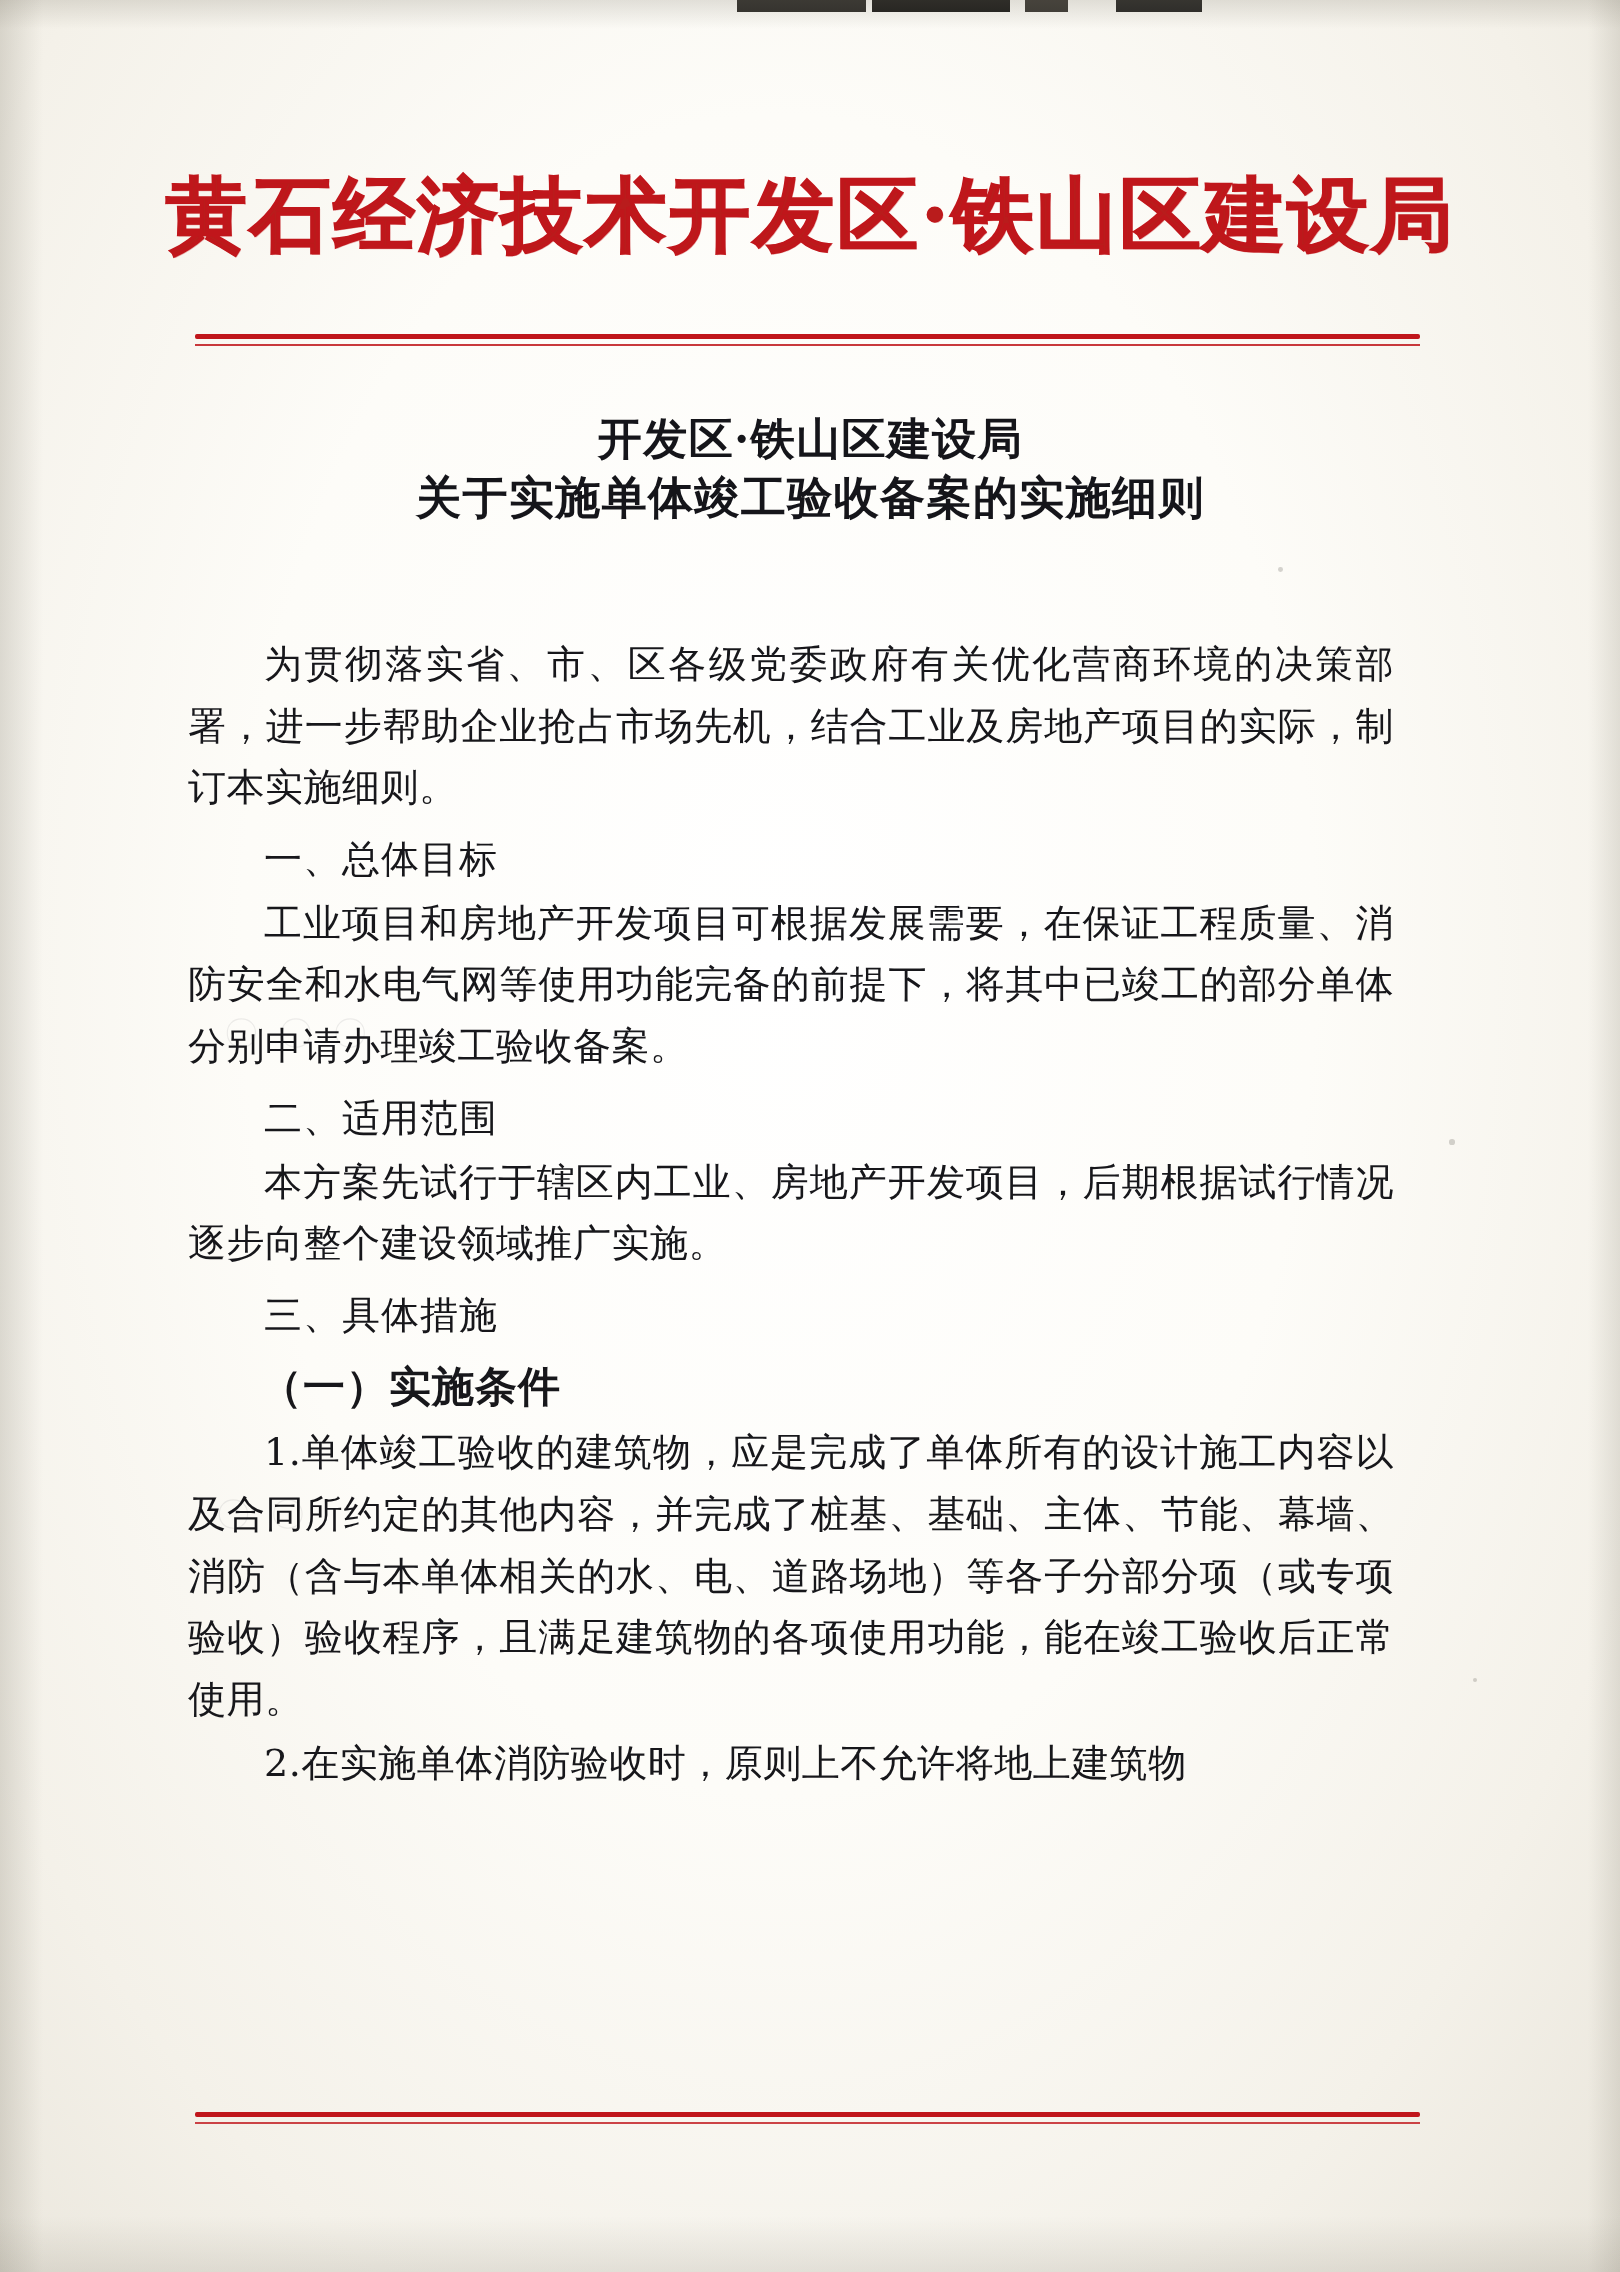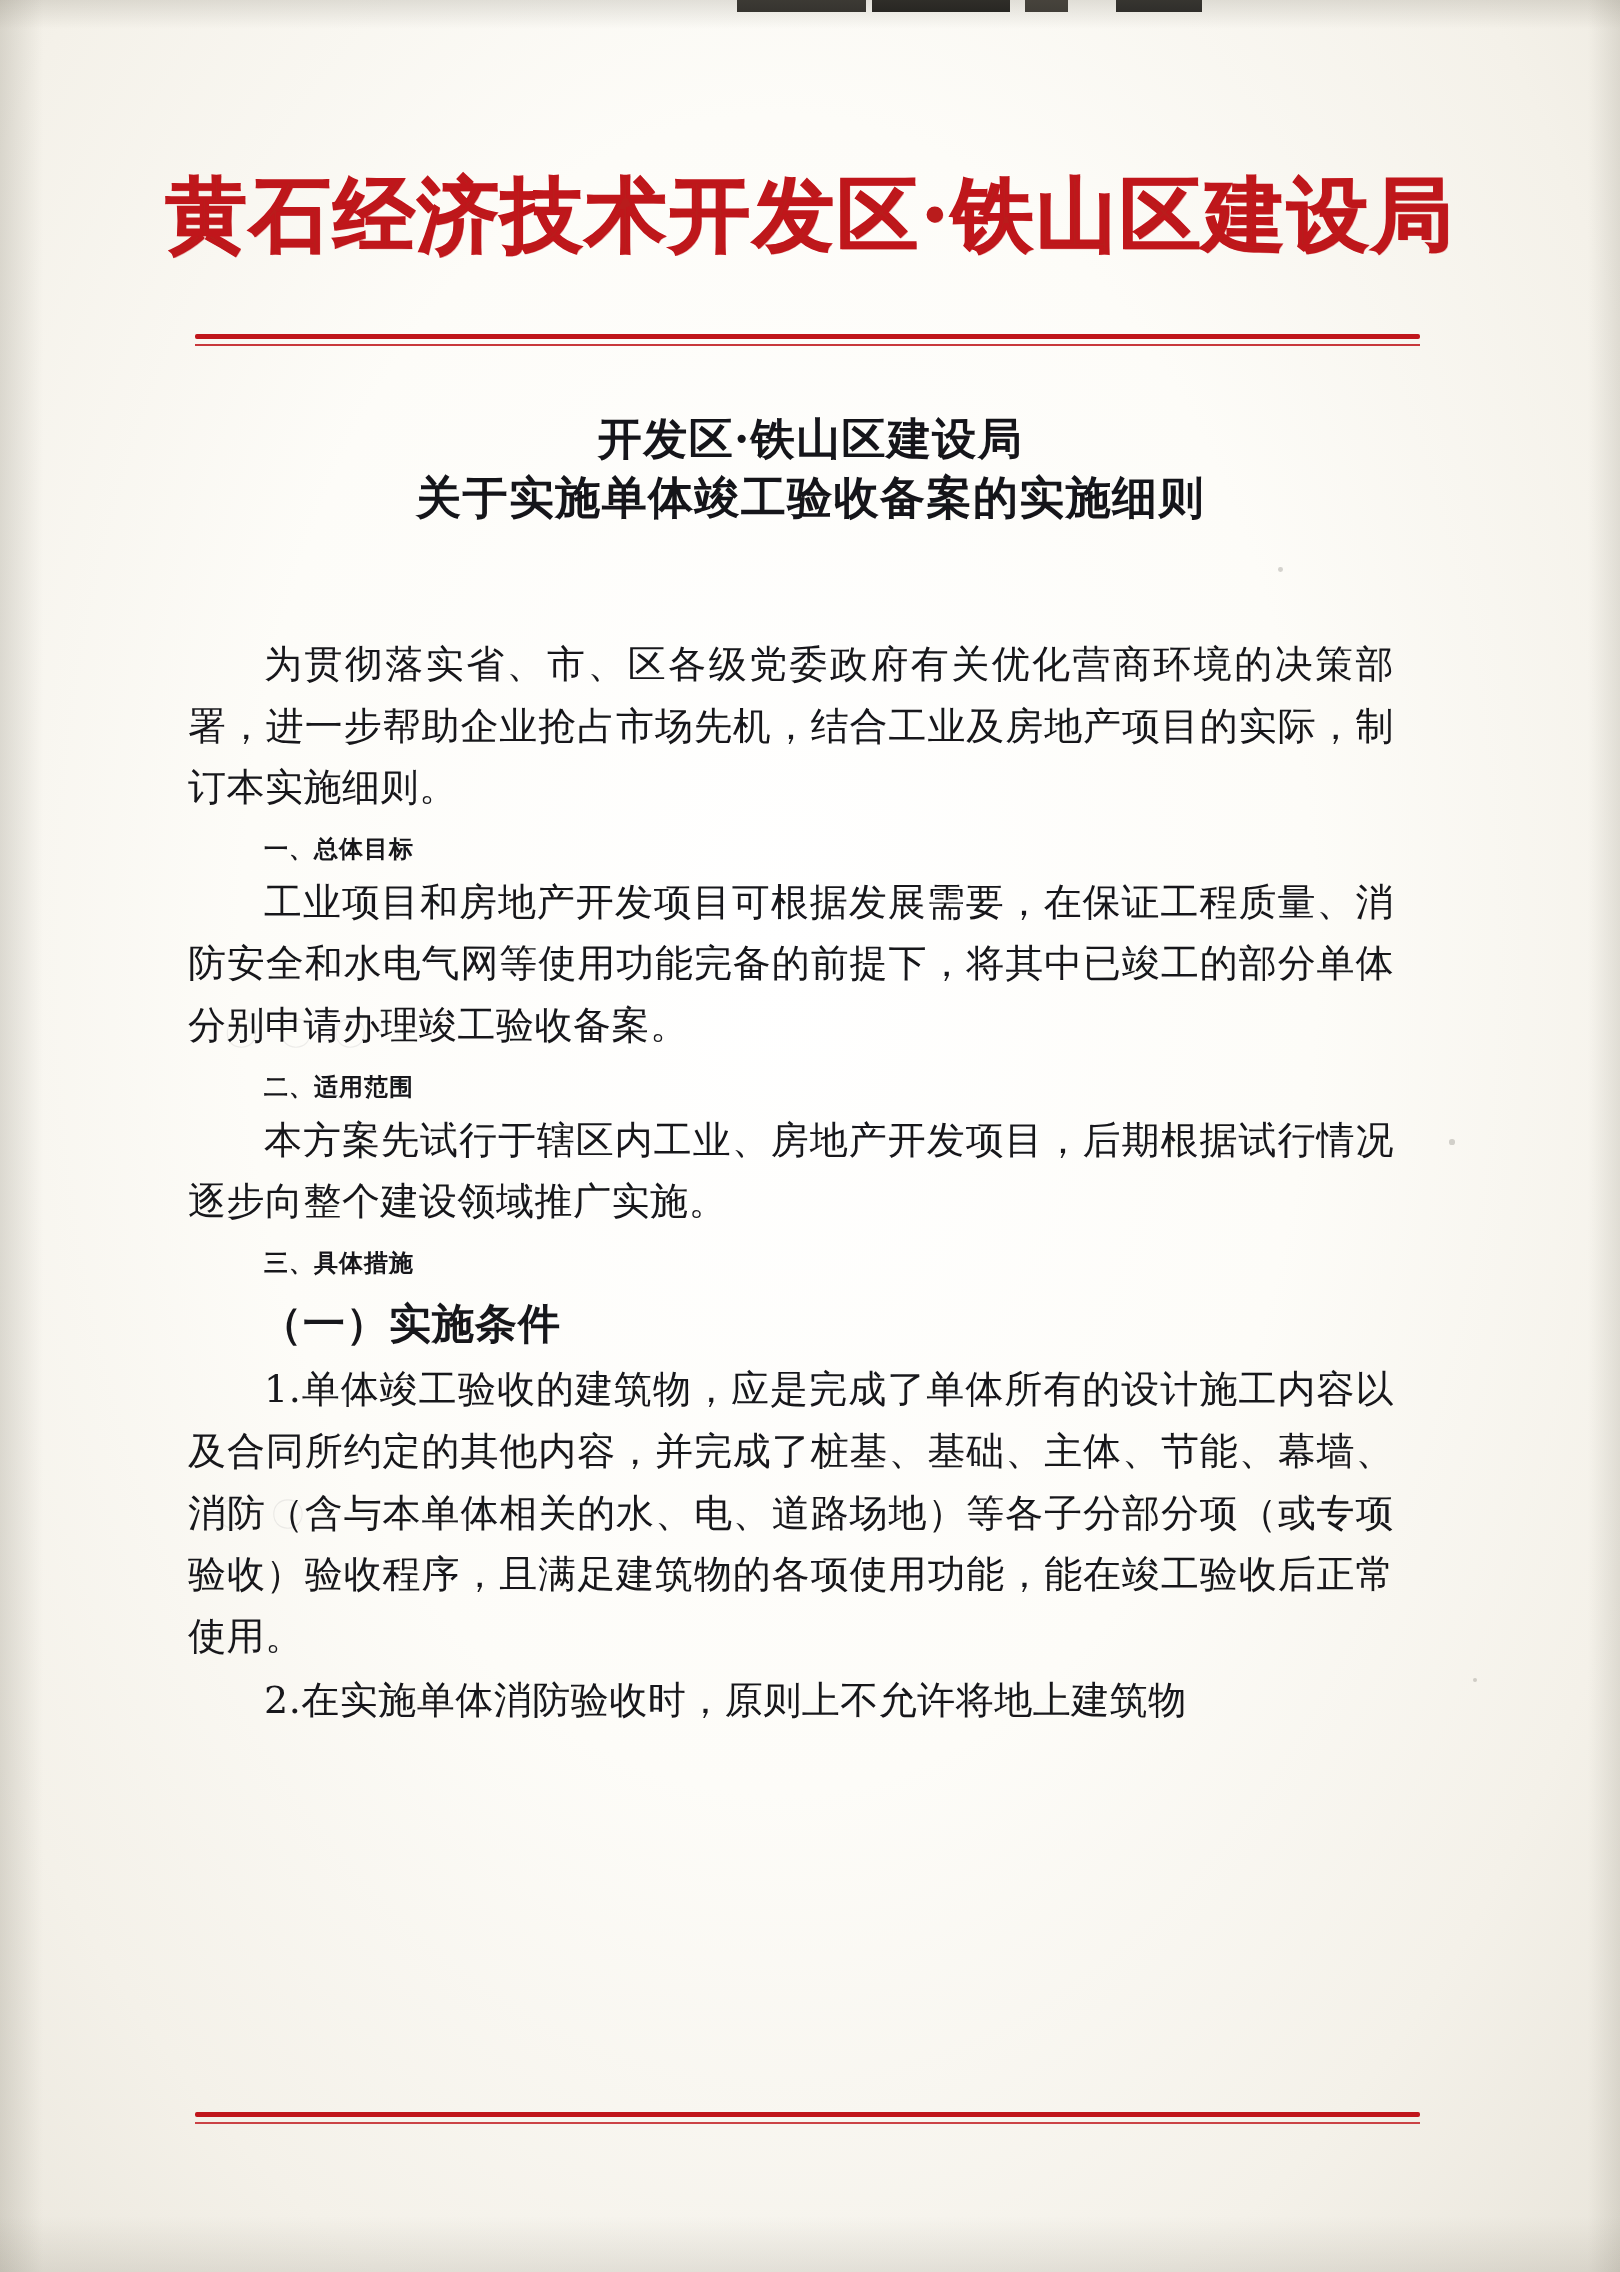--- a/index.html
+++ b/index.html
@@ -124,22 +124,22 @@
   p.para {
     margin: 0 0 2.9px 0;
     font-size: 38px;
     line-height: 1.62;
     text-align: justify;
     text-indent: 76px;
     letter-spacing: 0.5px;
   }
   p.heading {
     margin: 12.4px 0 4.8px 0;
-    font-size: 24px;
-    font-weight: bold;
+    font-size: 38px;
+    font-weight: normal;
     line-height: 1.5;
     text-indent: 76px;
     letter-spacing: 1px;
     font-family: "DejaVu Sans", sans-serif;
   }
   p.subheading {
     margin: 10.5px 0 4.8px 0;
     font-size: 42px;
     font-weight: bold;
     line-height: 1.5;

